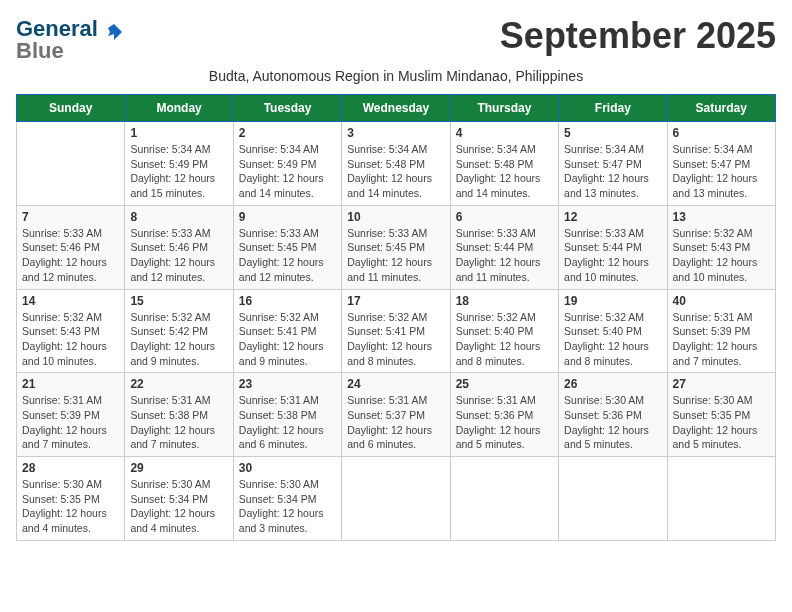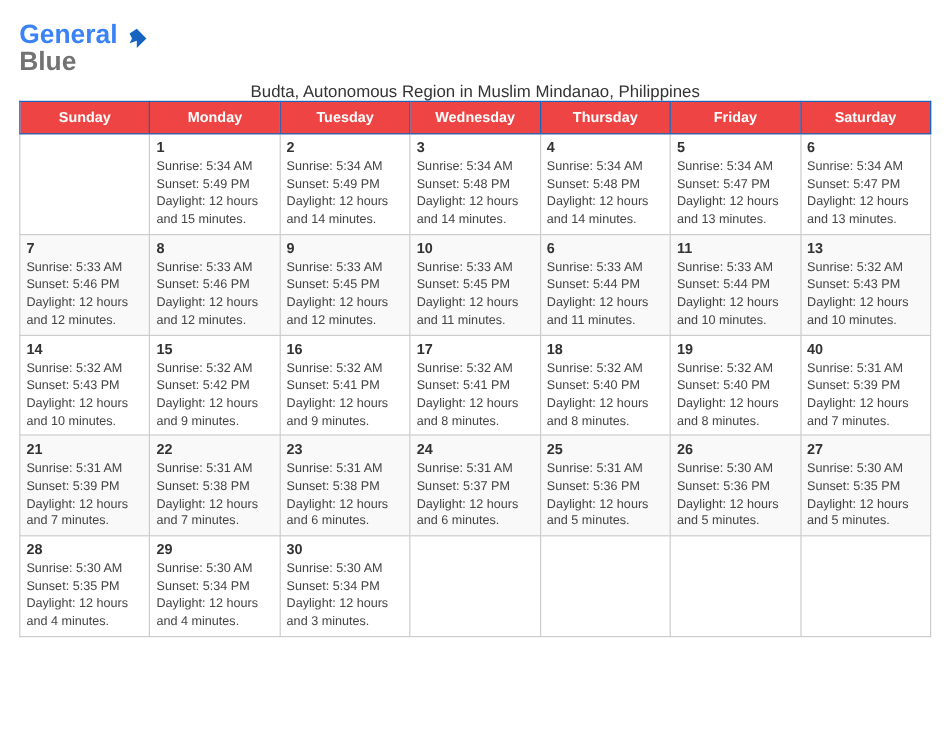--- a/index.html
+++ b/index.html
@@ -25,29 +25,30 @@
       font-size: 36px;
       font-weight: bold;
       color: #333;
       text-align: right;
       line-height: 1.1;
     }
     .subtitle {
       text-align: center;
       font-size: 14px;
       color: #333;
+      margin-bottom: 10px;
       font-weight: normal;
     }
     .calendar {
       width: 100%;
       border-collapse: collapse;
       font-size: 11px;
     }
     .calendar th {
-      background-color: #ef4444;
+      background-color: #15803d;
       color: #fff;
       text-align: center;
       padding: 6px 4px;
       font-size: 12px;
       border: 1px solid #1565c0;
     }
     .calendar td {
       border: 1px solid #ccc;
       vertical-align: top;
       padding: 4px 5px;
@@ -76,28 +77,31 @@
     .title-right {
       text-align: right;
     }
   </style>
 </head>
 <body>
 
 <div class="header-area">
   <div class="logo">
     <div style="position:relative; display:inline-block;">
-      <span style="font-size:22px; font-weight:bold; color:#3b82f6;">General</span>
+      <span style="font-size:22px; font-weight:bold; color:#0c4a6e;">General</span>
       <svg style="display:inline-block; vertical-align:middle; margin-left:2px;" width="20" height="20" viewBox="0 0 20 20">
         <path d="M10 2 L18 10 L10 18 L10 12 L4 14 L6 10 L4 6 Z" fill="#1565c0"></path>
       </svg>
       <br>
       <span style="font-size:22px; font-weight:bold; color:#737373; display:block; margin-top:-4px;">Blue</span>
     </div>
   </div>
+  <div class="title-right">
+    <div class="month-title">September 2025</div>
+  </div>
 </div>
 
 <div class="subtitle">Budta, Autonomous Region in Muslim Mindanao, Philippines</div>
 
 <table class="calendar">
   <thead>
     <tr>
 
     <th>Sunday</th>
         <th>Monday</th>
@@ -195,21 +199,21 @@
         </td>
         <td>
           <span class="day-number">6</span>
         <div class="day-info">
           <span>Sunrise: 5:33 AM</span><br>
           <span>Sunset: 5:44 PM</span><br>
           <span>Daylight: 12 hours and 11 minutes.</span>
         </div>
         </td>
         <td>
-          <span class="day-number">11</span>
+          <span class="day-number">12</span>
         <div class="day-info">
           <span>Sunrise: 5:33 AM</span><br>
           <span>Sunset: 5:44 PM</span><br>
           <span>Daylight: 12 hours and 10 minutes.</span>
         </div>
         </td>
         <td>
           <span class="day-number">13</span>
         <div class="day-info">
           <span>Sunrise: 5:32 AM</span><br>

